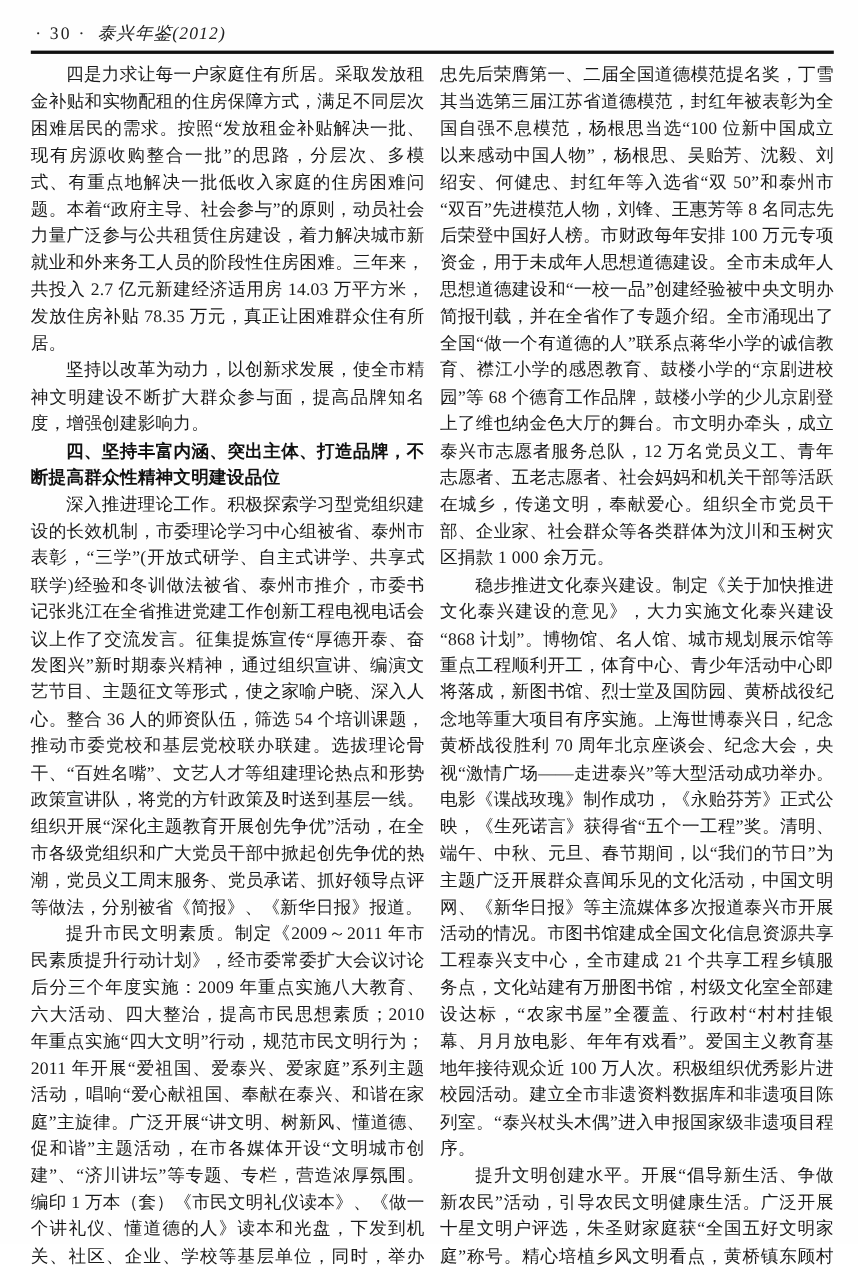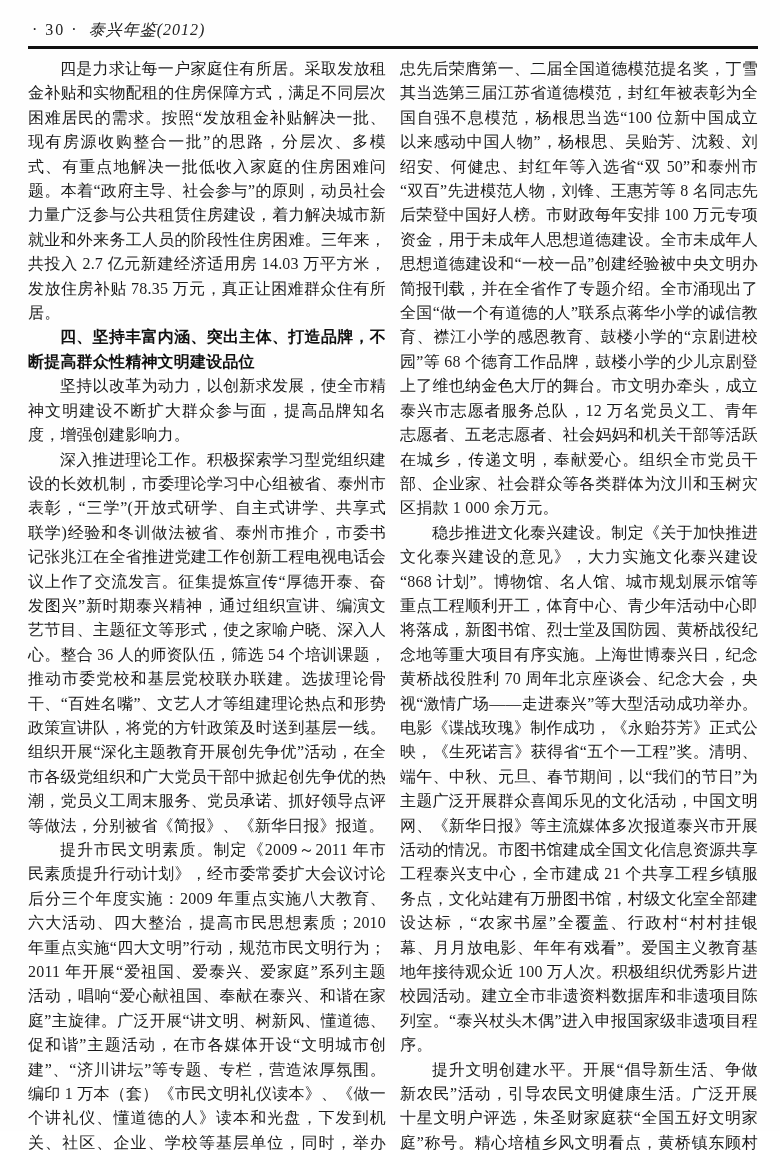--- a/index.html
+++ b/index.html
@@ -72,22 +72,22 @@
 
 <div class="page">
   <div class="page-header">
     <span class="page-number">· 30 ·</span>
     <span class="book-title">泰兴年鉴(2012)</span>
   </div>
   <div class="header-rule"></div>
   <div class="columns">
     <div class="column">
         <p class="para body indent">四是力求让每一户家庭住有所居。采取发放租金补贴和实物配租的住房保障方式，满足不同层次困难居民的需求。按照“发放租金补贴解决一批、现有房源收购整合一批”的思路，分层次、多模式、有重点地解决一批低收入家庭的住房困难问题。本着“政府主导、社会参与”的原则，动员社会力量广泛参与公共租赁住房建设，着力解决城市新就业和外来务工人员的阶段性住房困难。三年来，共投入 2.7 亿元新建经济适用房 14.03 万平方米，发放住房补贴 78.35 万元，真正让困难群众住有所居。</p>
+        <p class="para body indent">坚持以改革为动力，以创新求发展，使全市精神文明建设不断扩大群众参与面，提高品牌知名度，增强创建影响力。</p>
         <p class="para heading indent">四、坚持丰富内涵、突出主体、打造品牌，不断提高群众性精神文明建设品位</p>
-        <p class="para body indent">坚持以改革为动力，以创新求发展，使全市精神文明建设不断扩大群众参与面，提高品牌知名度，增强创建影响力。</p>
         <p class="para body indent">深入推进理论工作。积极探索学习型党组织建设的长效机制，市委理论学习中心组被省、泰州市表彰，“三学”(开放式研学、自主式讲学、共享式联学)经验和冬训做法被省、泰州市推介，市委书记张兆江在全省推进党建工作创新工程电视电话会议上作了交流发言。征集提炼宣传“厚德开泰、奋发图兴”新时期泰兴精神，通过组织宣讲、编演文艺节目、主题征文等形式，使之家喻户晓、深入人心。整合 36 人的师资队伍，筛选 54 个培训课题，推动市委党校和基层党校联办联建。选拔理论骨干、“百姓名嘴”、文艺人才等组建理论热点和形势政策宣讲队，将党的方针政策及时送到基层一线。组织开展“深化主题教育开展创先争优”活动，在全市各级党组织和广大党员干部中掀起创先争优的热潮，党员义工周末服务、党员承诺、抓好领导点评等做法，分别被省《简报》、《新华日报》报道。</p>
         <p class="para body indent">提升市民文明素质。制定《2009～2011 年市民素质提升行动计划》，经市委常委扩大会议讨论后分三个年度实施：2009 年重点实施八大教育、六大活动、四大整治，提高市民思想素质；2010 年重点实施“四大文明”行动，规范市民文明行为；2011 年开展“爱祖国、爱泰兴、爱家庭”系列主题活动，唱响“爱心献祖国、奉献在泰兴、和谐在家庭”主旋律。广泛开展“讲文明、树新风、懂道德、促和谐”主题活动，在市各媒体开设“文明城市创建”、“济川讲坛”等专题、专栏，营造浓厚氛围。编印 1 万本（套）《市民文明礼仪读本》、《做一个讲礼仪、懂道德的人》读本和光盘，下发到机关、社区、企业、学校等基层单位，同时，举办“社区论坛”，引导广大市民学习礼仪知识，践行道德规范，争做彬彬有礼的泰兴人。</p>
       </div>
     <div class="column">
         <p class="para body">忠先后荣膺第一、二届全国道德模范提名奖，丁雪其当选第三届江苏省道德模范，封红年被表彰为全国自强不息模范，杨根思当选“100 位新中国成立以来感动中国人物”，杨根思、吴贻芳、沈毅、刘绍安、何健忠、封红年等入选省“双 50”和泰州市“双百”先进模范人物，刘锋、王惠芳等 8 名同志先后荣登中国好人榜。市财政每年安排 100 万元专项资金，用于未成年人思想道德建设。全市未成年人思想道德建设和“一校一品”创建经验被中央文明办简报刊载，并在全省作了专题介绍。全市涌现出了全国“做一个有道德的人”联系点蒋华小学的诚信教育、襟江小学的感恩教育、鼓楼小学的“京剧进校园”等 68 个德育工作品牌，鼓楼小学的少儿京剧登上了维也纳金色大厅的舞台。市文明办牵头，成立泰兴市志愿者服务总队，12 万名党员义工、青年志愿者、五老志愿者、社会妈妈和机关干部等活跃在城乡，传递文明，奉献爱心。组织全市党员干部、企业家、社会群众等各类群体为汶川和玉树灾区捐款 1 000 余万元。</p>
         <p class="para body indent">稳步推进文化泰兴建设。制定《关于加快推进文化泰兴建设的意见》，大力实施文化泰兴建设“868 计划”。博物馆、名人馆、城市规划展示馆等重点工程顺利开工，体育中心、青少年活动中心即将落成，新图书馆、烈士堂及国防园、黄桥战役纪念地等重大项目有序实施。上海世博泰兴日，纪念黄桥战役胜利 70 周年北京座谈会、纪念大会，央视“激情广场——走进泰兴”等大型活动成功举办。电影《谍战玫瑰》制作成功，《永贻芬芳》正式公映，《生死诺言》获得省“五个一工程”奖。清明、端午、中秋、元旦、春节期间，以“我们的节日”为主题广泛开展群众喜闻乐见的文化活动，中国文明网、《新华日报》等主流媒体多次报道泰兴市开展活动的情况。市图书馆建成全国文化信息资源共享工程泰兴支中心，全市建成 21 个共享工程乡镇服务点，文化站建有万册图书馆，村级文化室全部建设达标，“农家书屋”全覆盖、行政村“村村挂银幕、月月放电影、年年有戏看”。爱国主义教育基地年接待观众近 100 万人次。积极组织优秀影片进校园活动。建立全市非遗资料数据库和非遗项目陈列室。“泰兴杖头木偶”进入申报国家级非遗项目程序。</p>
         <p class="para body indent">提升文明创建水平。开展“倡导新生活、争做新农民”活动，引导农民文明健康生活。广泛开展十星文明户评选，朱圣财家庭获“全国五好文明家庭”称号。精心培植乡风文明看点，黄桥镇东顾村“五小”创建做法在全省农村精神文明建设工作会议上交流，泰州市专题发文推广，姚王镇桑木村“村民自编小简报”被评为全省农村精神文明建设工作创新案例奖。开展“四清一绿”环境综合整治，建立村庄保洁、路道、河道、绿化管护“四位一体”的长效管护机制，农村面貌全面改观。在全市推广中心户长制度，引导广大中心户长协助做好</p>
       </div>
   </div>
 </div>

